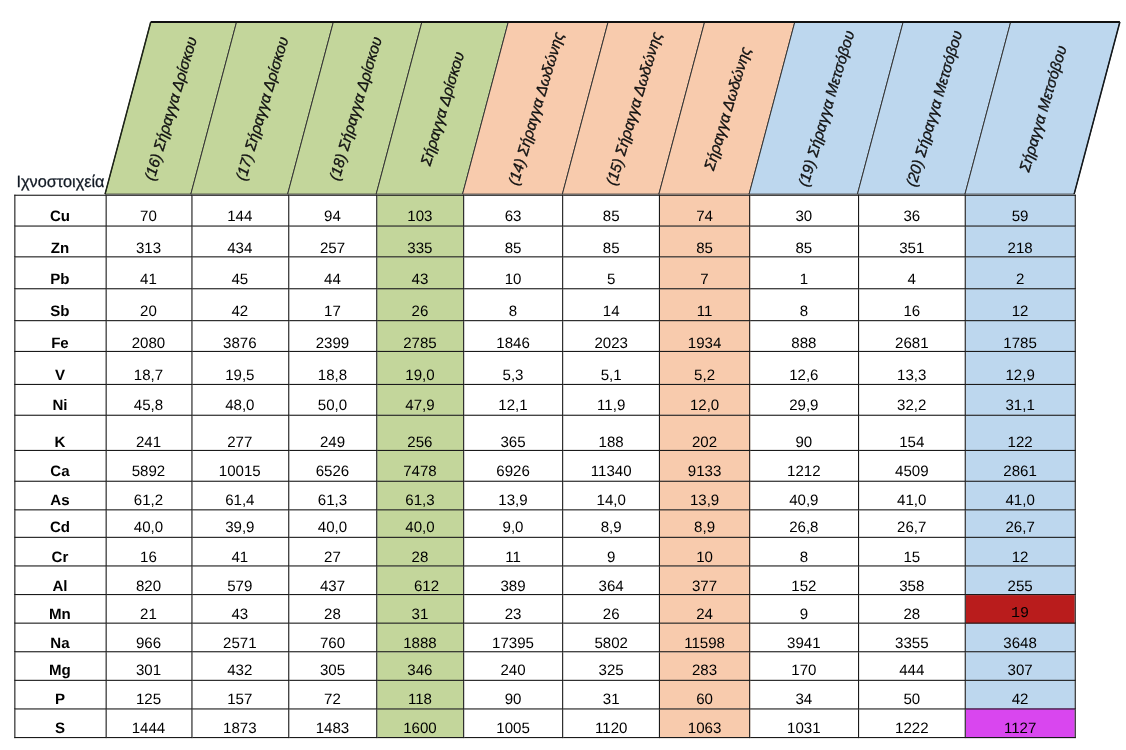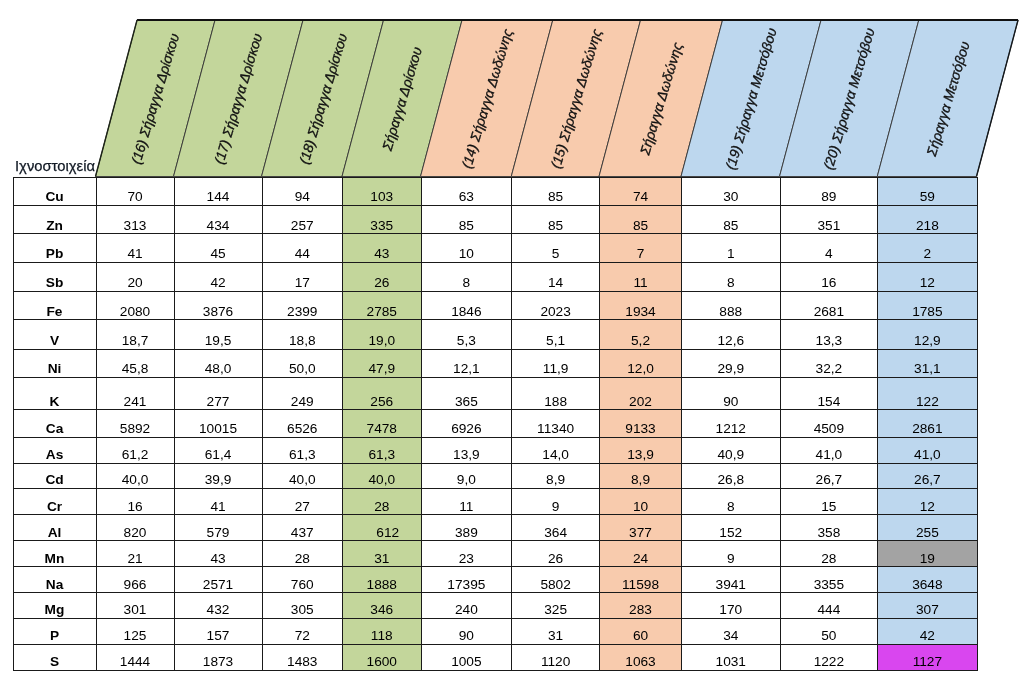--- a/index.html
+++ b/index.html
@@ -117,21 +117,21 @@
         <td>
             <span>85</span>
           </td>
         <td style="background: rgb(248, 203, 173);">
             <span>74</span>
           </td>
         <td>
             <span>30</span>
           </td>
         <td>
-            <span>89</span>
+            <span>36</span>
           </td>
         <td style="background: rgb(189, 215, 238);">
             <span>59</span>
           </td>
       </tr>
       <tr style="height:28.40px">
         <td class="el">
             <span>Zn</span>
           </td>
         <td>
@@ -574,21 +574,21 @@
           </td>
         <td style="background: rgb(248, 203, 173);">
             <span>24</span>
           </td>
         <td>
             <span>9</span>
           </td>
         <td>
             <span>28</span>
           </td>
-        <td style="background: #a3a3a3;">
+        <td style="background: #b91c1c; font-family: Liberation Mono, monospace;">
             <span>19</span>
           </td>
       </tr>
       <tr style="height:26.20px">
         <td class="el">
             <span>Na</span>
           </td>
         <td>
             <span>966</span>
           </td>

